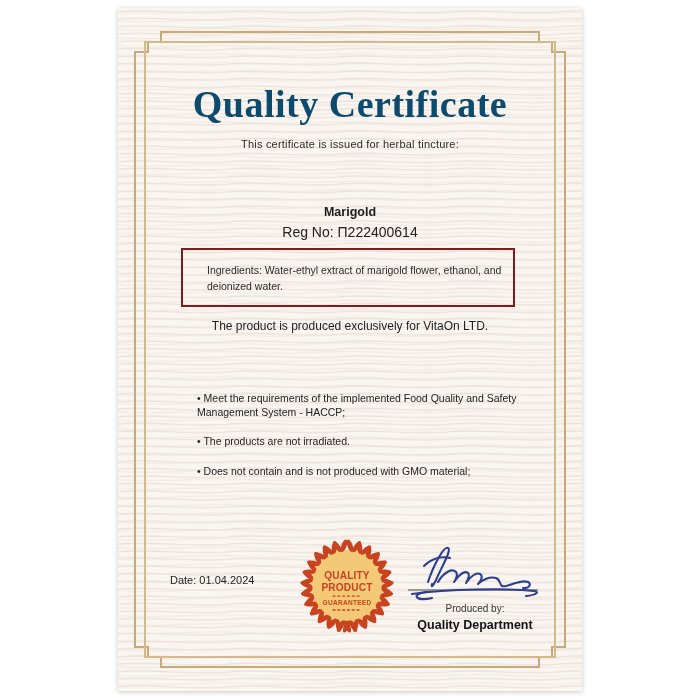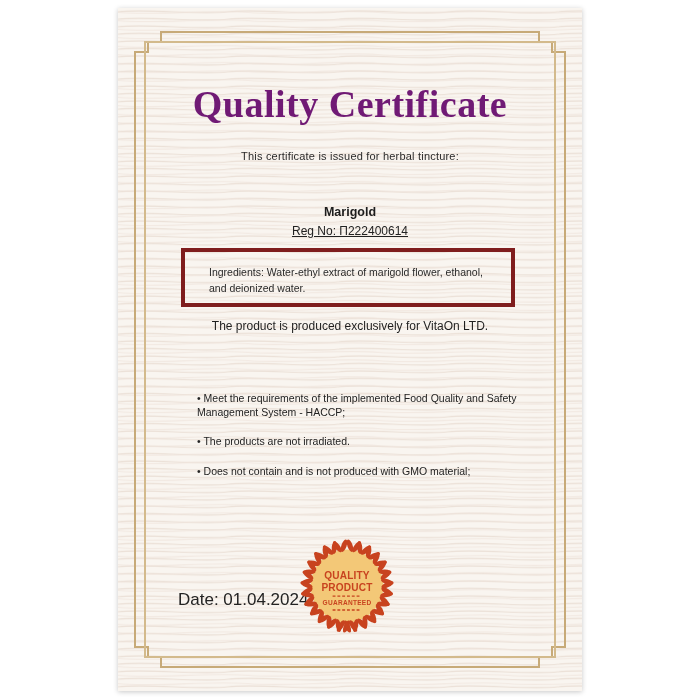--- a/index.html
+++ b/index.html
@@ -10,34 +10,34 @@
   }
   .page{
     position:absolute;left:118px;top:8px;width:464px;height:683px;
     background:#f9f5f0;box-shadow:0 1px 5px rgba(0,0,0,.22);overflow:hidden;
   }
   .layer{position:absolute;left:0;top:0;}
   .abs{position:absolute;margin:0;}
   .centered{left:0;width:100%;text-align:center;}
   .title{
     top:74px;font-family:"Liberation Serif","DejaVu Serif",serif;
-    font-weight:700;font-size:38px;line-height:44px;color:#701a75;letter-spacing:.5px;
+    font-weight:700;font-size:38px;line-height:44px;color:#0c4a6e;letter-spacing:.5px;
   }
-  .subtitle{top:142px;font-size:11px;color:#2b2b2b;letter-spacing:.2px;}
+  .subtitle{top:130px;font-size:11px;color:#2b2b2b;letter-spacing:.2px;}
   .product{top:197px;font-size:12.5px;font-weight:700;color:#1d1d1d;}
-  .regno{top:216px;font-size:12px;color:#222;text-decoration:underline;}
+  .regno{top:216px;font-size:14px;color:#222;}
   .ing-box{
-    left:63px;top:240px;width:334px;height:59px;border:4px solid #7f1d1d;
+    left:63px;top:240px;width:334px;height:59px;border:2px solid #7f1d1d;
     box-sizing:border-box;background:transparent;
   }
   .ing-box p{margin:12px 8px 0 24px;font-size:10.5px;line-height:16px;color:#2a2a2a;}
   .vitaon{top:311px;font-size:12px;color:#1f1f1f;}
   .bullets{left:63px;top:368px;width:356px;}
   .bullets p{margin:16px;font-size:10.5px;line-height:13.5px;color:#222;}
-  .date{left:60px;top:566px;font-size:17px;color:#232323;margin-top:16px;}
+  .date{left:52px;top:566px;font-size:11px;color:#232323;}
   .badge-svg{left:181px;top:530px;}
   .sign{left:280px;top:528px;width:154px;height:96px;}
   .sign svg{position:absolute;left:0;top:0;pointer-events:none;z-index:3;}
   .producer{top:57px;font-size:10px;color:#333;z-index:1;}
   .department{top:69px;font-size:12.5px;font-weight:700;color:#141414;z-index:1;}
   .sign .centered{position:absolute;}
 </style>
 </head>
 <body>
 
@@ -122,14 +122,28 @@
     </g>
     <g fill="#c8431f" text-anchor="middle" font-family="Liberation Sans, DejaVu Sans, sans-serif">
       <text x="50" y="43" font-size="10.5" font-weight="bold" letter-spacing="0.2">QUALITY</text>
       <text x="50" y="55" font-size="10.5" font-weight="bold" letter-spacing="0.2">PRODUCT</text>
       <line x1="35" y1="60.5" x2="65" y2="60.5" stroke="#c8431f" stroke-width="1.4" stroke-dasharray="3 2"></line>
       <text x="50" y="70" font-size="6.8" font-weight="bold" letter-spacing="0.3">GUARANTEED</text>
       <line x1="35" y1="75" x2="65" y2="75" stroke="#c8431f" stroke-width="1.4" stroke-dasharray="3 2"></line>
     </g>
   </svg>
 
+  <div class="abs sign">
+    <p class="centered producer">Produced by:</p>
+    <p class="centered department">Quality Department</p>
+    <svg width="154" height="96" viewBox="0 0 154 96">
+      <line x1="10" y1="54" x2="140" y2="54" stroke="#4a4a4a" stroke-width="1.1"></line>
+      <g fill="none" stroke="#2c3f8f" stroke-width="2.1" stroke-linecap="round" stroke-linejoin="round">
+        <path d="M30,46 C36,28 46,10 50,12 C54,14 44,30 38,44 C35,50 33,52 34,48"></path>
+        <path d="M26,30 C34,22 44,20 52,22"></path>
+        <path d="M40,46 C46,36 54,32 58,36 C60,38 58,44 56,46 C60,40 66,34 70,37 C72,39 70,44 68,47 C72,41 78,36 82,38 C86,40 82,46 80,48 C84,44 92,40 98,42 C104,44 100,52 108,50 C118,47 124,44 130,46 C134,48 131,53 125,52"></path>
+        <path d="M14,58 C50,53 110,52 136,55 C142,56 138,59 128,60"></path>
+        <path d="M34,62 C18,66 12,58 28,56"></path>
+      </g>
+    </svg>
+  </div>
 
 </div>
 
 </body></html>

